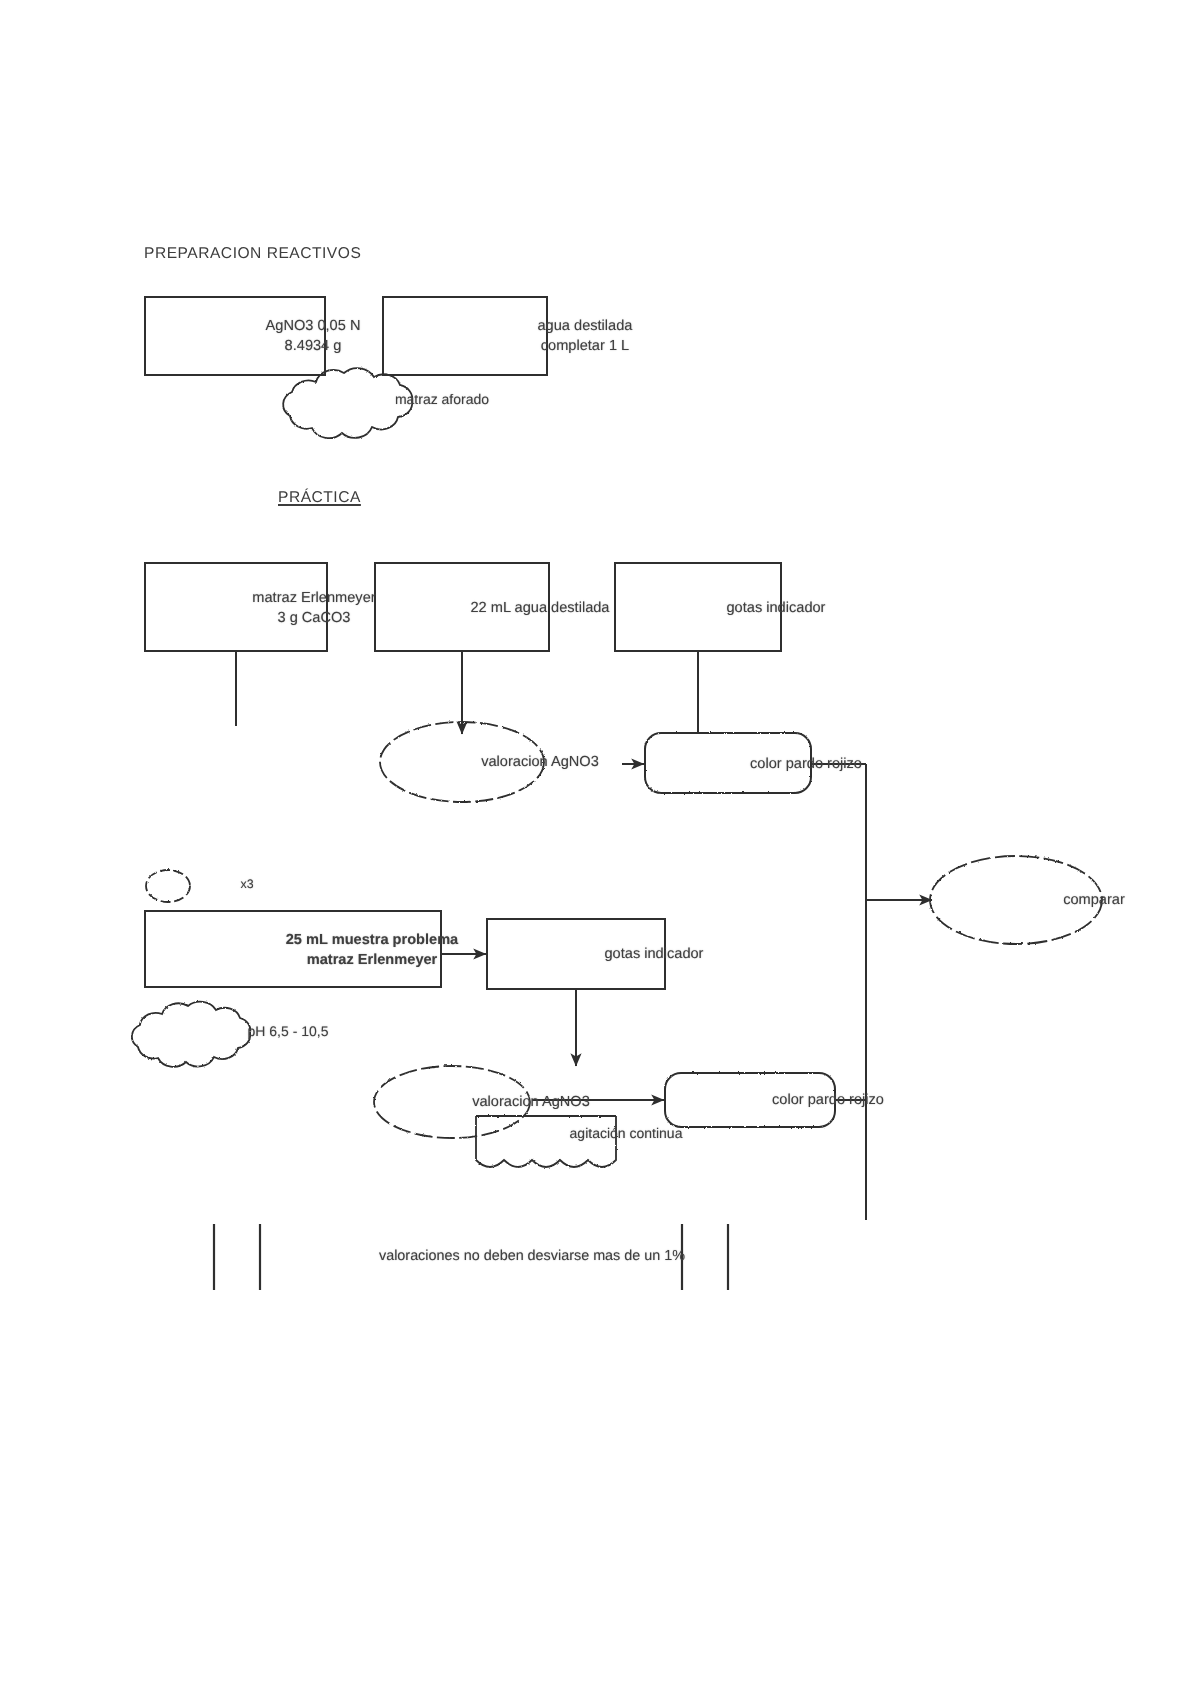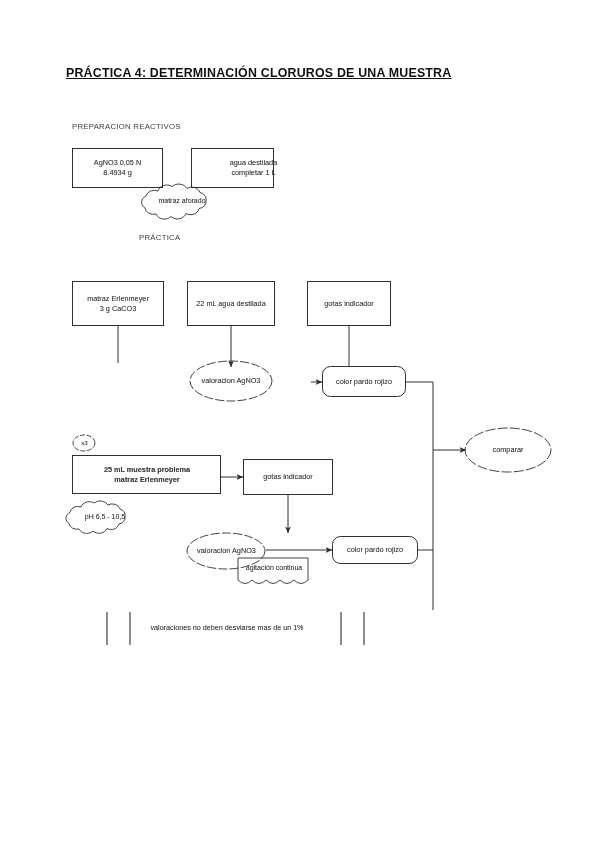--- a/index.html
+++ b/index.html
@@ -15,34 +15,33 @@
     font-size:12.4px;font-weight:bold;color:#111;letter-spacing:.2px;
     text-decoration:underline;white-space:nowrap;
   }
   .lbl{
     position:absolute;color:#4a4a4a;font-size:7.6px;letter-spacing:.25px;
     white-space:nowrap;
   }
   .txt{
     position:absolute;color:#3f3f3f;font-size:7.3px;line-height:9.6px;
     text-align:center;white-space:pre-line;
-    display:flex;align-items:center;justify-content:center;
+    display:flex;align-items:center;justify-content:center;padding-left:39px;
   }
   .txt.blur{ text-shadow:0 0 .6px rgba(80,80,80,.55); }
   .sec{ color:#3d3d3d;font-size:7.8px; }
 </style>
 </head>
 <body>
 
 <div id="page">
 
-  <div class="title">PRÁCTICA 4: DETERMINACIÓN CLORUROS DE UNA MUESTRA</div>
 
   <div class="lbl sec" style="left:72px;top:122px;">PREPARACION REACTIVOS</div>
-  <div class="lbl sec" style="left:139px;top:233px;">PRÁCTICA</div>
+  <div class="lbl sec" style="left:139px;top:244px;text-decoration:underline;">PRÁCTICA</div>
 
   <svg id="svgroot" viewBox="0 0 599 848">
     <defs>
       <marker id="arrow" markerWidth="8" markerHeight="8" refX="6.4" refY="3" orient="auto" markerUnits="userSpaceOnUse">
         <path d="M0,0.2 L6.6,3 L0,5.8 L1.6,3 Z" fill="#2e2e2e"></path>
       </marker>
       <filter id="rough" x="-8%" y="-20%" width="116%" height="140%">
         <feTurbulence type="fractalNoise" baseFrequency="0.9" numOctaves="2" seed="7" result="n"></feTurbulence>
         <feDisplacementMap in="SourceGraphic" in2="n" scale="1.1" xChannelSelector="R" yChannelSelector="G"></feDisplacementMap>
       </filter>

